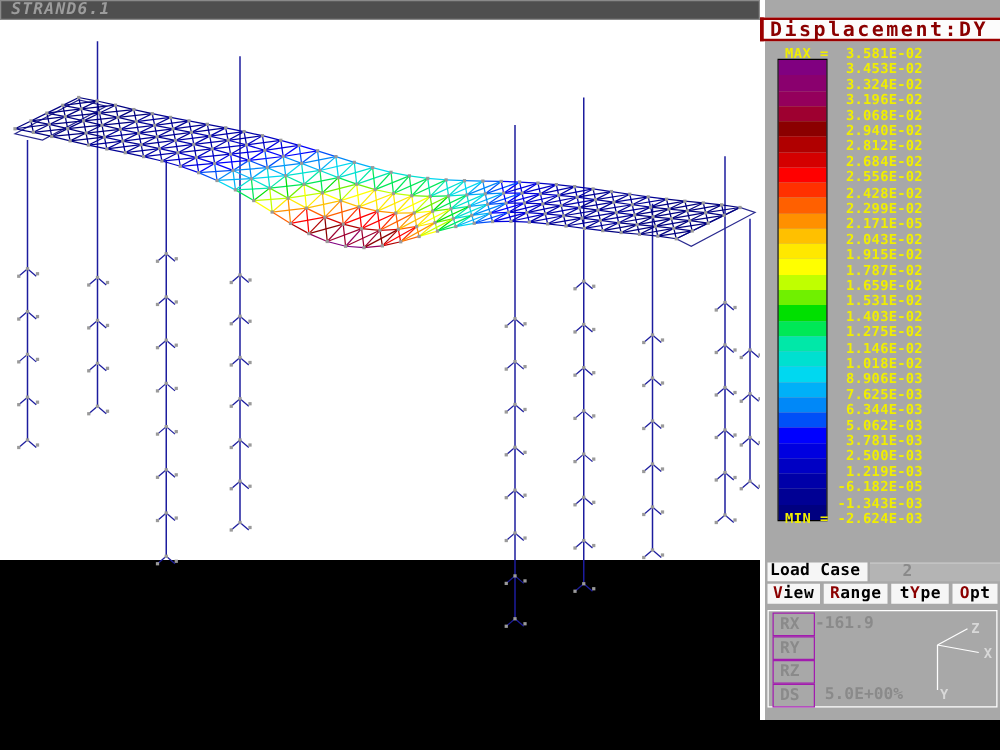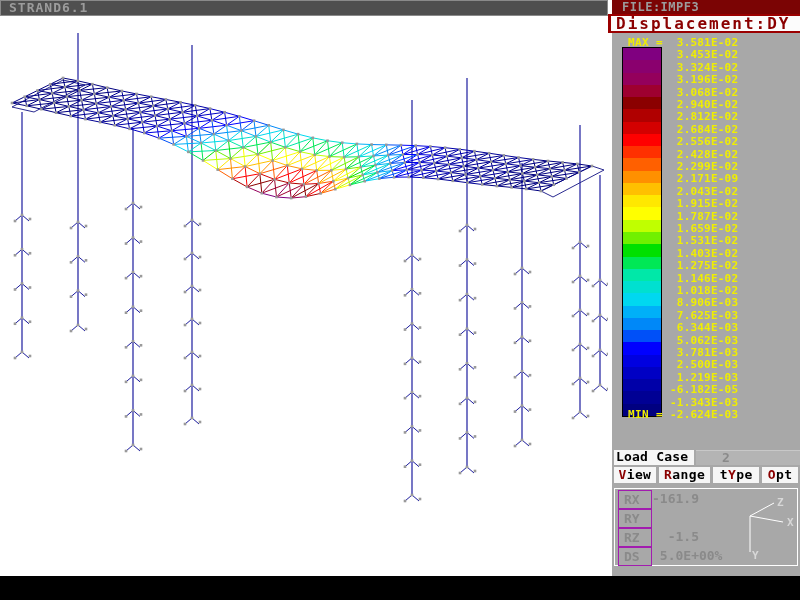--- a/index.html
+++ b/index.html
@@ -1,19 +1,19 @@
 <!DOCTYPE html>
 <html><head>
 <meta charset="utf-8">
 <style>
   html,body{margin:0;padding:0;background:#000;}
   *{box-sizing:border-box;font-family:"DejaVu Sans Mono",monospace;}
   .screen{position:relative;width:800px;height:600px;background:#000;overflow:hidden;font-weight:bold;}
   
-  .viewport{position:absolute;left:0;top:0;width:608px;height:576px;background:#fff;}
+  .viewport{position:absolute;left:0;top:0;width:608px;height:448px;background:#fff;font-style:italic;}
   .title-bar{position:absolute;left:0;top:0;width:608px;height:16px;background:#4f4f4f;
     border:1px solid #8a8a8a;color:#9c9c9c;font-size:13px;line-height:14px;letter-spacing:1px;padding-left:8px;}
   #model-svg{position:absolute;left:0;top:16px;}
   .divider{position:absolute;left:608px;top:0;width:4px;height:576px;background:#fff;}
   
   .panel{position:absolute;left:612px;top:0;width:188px;height:576px;background:#a8a8a8;}
   .file-bar{position:absolute;left:0;top:0;width:188px;height:14px;background:#7b0404;
     color:#9c9c9c;font-size:12px;line-height:14px;letter-spacing:.5px;padding-left:10px;}
   .result-header{position:absolute;left:-4px;top:14px;width:192px;height:19px;background:#fcfcfc;
     border-top:2px solid #9b0000;border-bottom:2px solid #9b0000;border-left:3px solid #9b0000;
@@ -1150,23 +1150,20 @@
           <rect x="565.2" y="177.20174238738213" width="2.6" height="2.6" fill="#9a9a9a"></rect>
           <rect x="577.95" y="170.9512935906322" width="2.6" height="2.6" fill="#9a9a9a"></rect>
           <rect x="590.7" y="164.70084479388223" width="2.6" height="2.6" fill="#9a9a9a"></rect>
         </g>
       </svg>
   </div>
 
   <div class="divider"></div>
 
   <div class="panel">
-    <div class="file-bar">
-      <span>FILE:IMPF3</span>
-    </div>
     <div class="result-header">Displacement:DY</div>
 
     <div class="legend-maxmin" style="top:36px;">MAX =</div>
     <div id="legend-bands">
         <div class="band" style="background: rgb(128, 0, 128);"></div>
         <div class="band" style="background: rgb(138, 0, 110);"></div>
         <div class="band" style="background: rgb(148, 0, 92);"></div>
         <div class="band" style="background: rgb(158, 0, 48);"></div>
         <div class="band" style="background: rgb(139, 0, 0);"></div>
         <div class="band" style="background: rgb(176, 0, 0);"></div>
@@ -1200,21 +1197,21 @@
         <div class="lval" style="top: 48.4px;"> 3.453E-02</div>
         <div class="lval" style="top: 60.8px;"> 3.324E-02</div>
         <div class="lval" style="top: 73.2px;"> 3.196E-02</div>
         <div class="lval" style="top: 85.6px;"> 3.068E-02</div>
         <div class="lval" style="top: 98px;"> 2.940E-02</div>
         <div class="lval" style="top: 110.4px;"> 2.812E-02</div>
         <div class="lval" style="top: 122.8px;"> 2.684E-02</div>
         <div class="lval" style="top: 135.2px;"> 2.556E-02</div>
         <div class="lval" style="top: 147.6px;"> 2.428E-02</div>
         <div class="lval" style="top: 160px;"> 2.299E-02</div>
-        <div class="lval" style="top: 172.4px;"> 2.171E-09</div>
+        <div class="lval" style="top: 172.4px;"> 2.171E-05</div>
         <div class="lval" style="top: 184.8px;"> 2.043E-02</div>
         <div class="lval" style="top: 197.2px;"> 1.915E-02</div>
         <div class="lval" style="top: 209.6px;"> 1.787E-02</div>
         <div class="lval" style="top: 222px;"> 1.659E-02</div>
         <div class="lval" style="top: 234.4px;"> 1.531E-02</div>
         <div class="lval" style="top: 246.8px;"> 1.403E-02</div>
         <div class="lval" style="top: 259.2px; text-align: right;"> 1.275E-02</div>
         <div class="lval" style="top: 271.6px;"> 1.146E-02</div>
         <div class="lval" style="top: 284px;"> 1.018E-02</div>
         <div class="lval" style="top: 296.4px;"> 8.906E-03</div>
@@ -1244,21 +1241,20 @@
       <div id="param-rows">
           <div class="prow" style="top: 1px; width: 170px;">
             <div class="plabel">RX</div>
             <div class="pvalue">-161.9</div>
           </div>
           <div class="prow" style="top: 20px; width: 170px;">
             <div class="plabel">RY</div>
           </div>
           <div class="prow" style="top: 39px; width: 170px; padding-left: 44px;">
             <div class="plabel">RZ</div>
-            <div class="pvalue">  -1.5</div>
           </div>
           <div class="prow" style="top: 58px; width: 170px;">
             <div class="plabel">DS</div>
             <div class="pvalue"> 5.0E+00%</div>
           </div>
         </div>
       <svg id="axis-svg" width="74" height="72" viewBox="0 0 74 72">
         <line x1="27" y1="25" x2="51" y2="12" stroke="#ffffff" stroke-width="1"></line>
         <line x1="27" y1="25" x2="60" y2="31" stroke="#ffffff" stroke-width="1"></line>
         <line x1="27" y1="25" x2="27" y2="61" stroke="#ffffff" stroke-width="1"></line>

